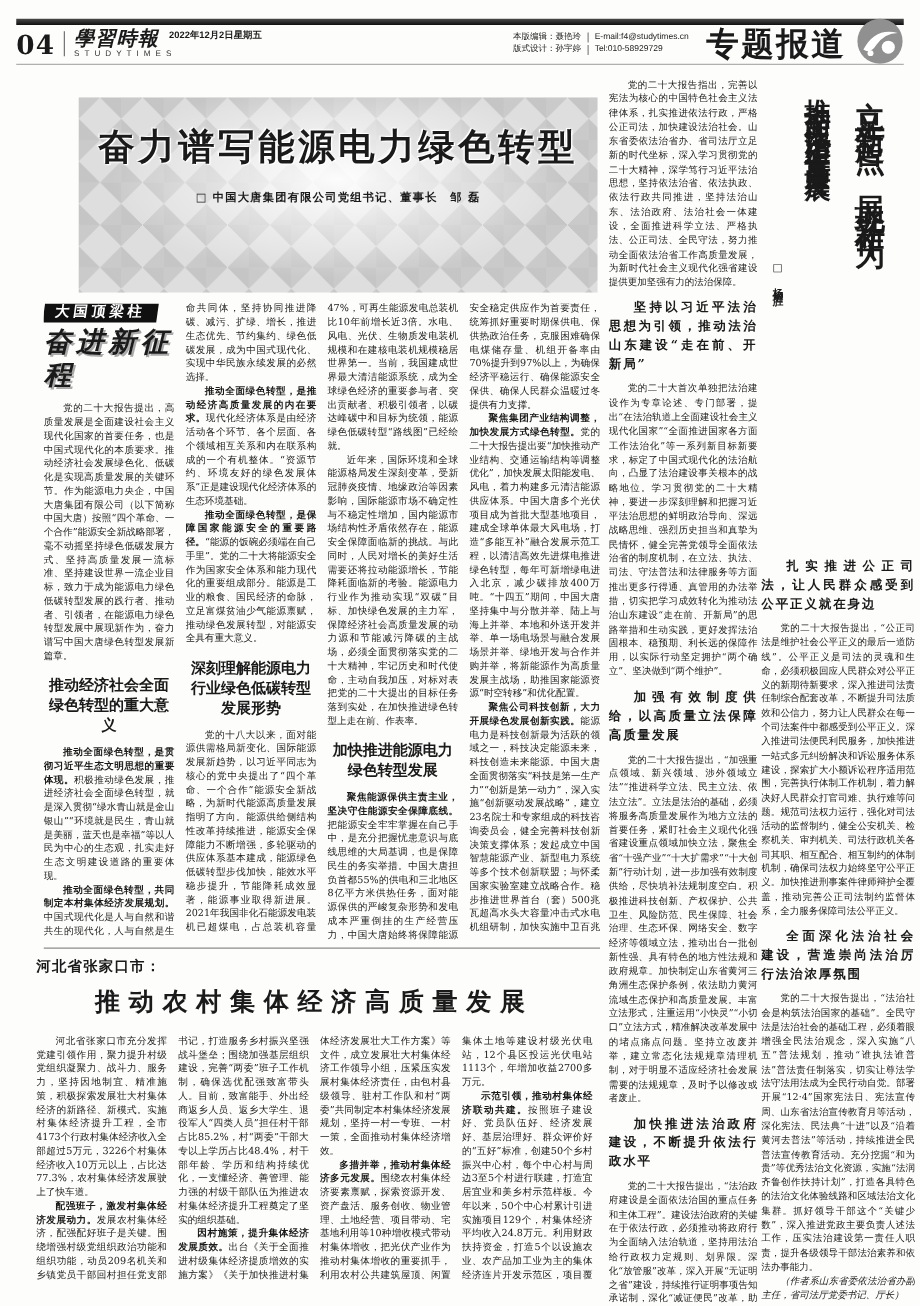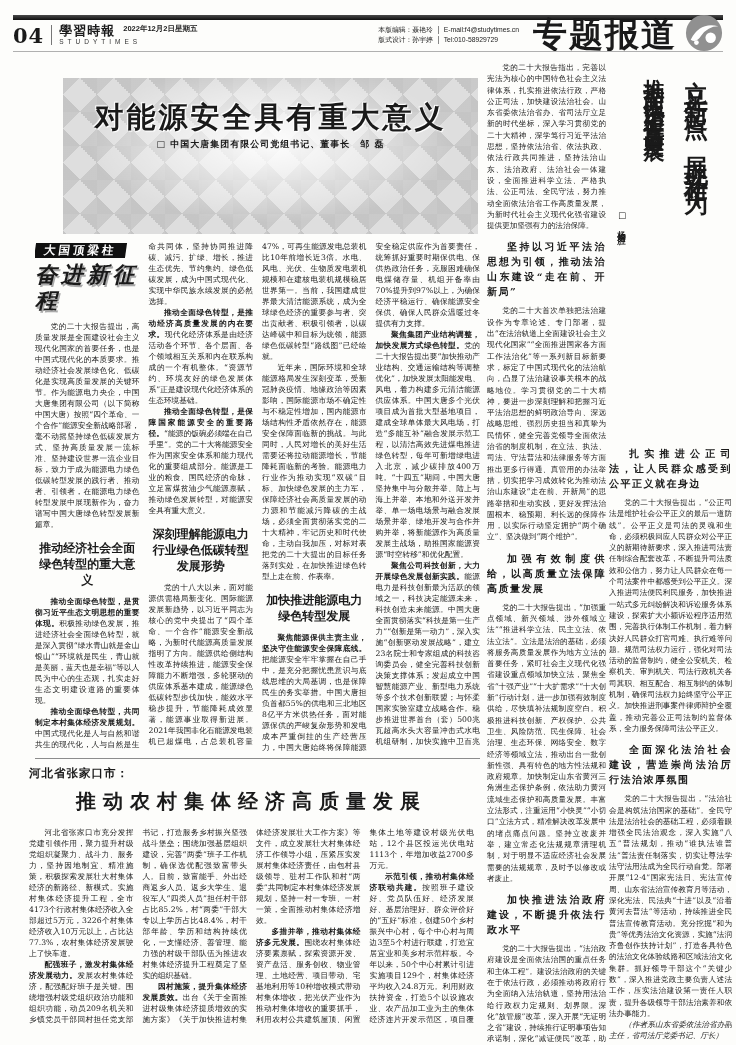--- a/index.html
+++ b/index.html
@@ -10,49 +10,49 @@
 
   
   .top-bar{position:absolute;left:13px;top:15px;width:710px;height:5px;
            background:linear-gradient(#4a4a4a,#101010);}
   .header-row{position:absolute;left:13px;top:22px;width:710px;height:26px;
               display:flex;align-items:center;}
   .page-num{font-size:21px;font-weight:bold;letter-spacing:1px;}
   .vdiv{width:1px;height:20px;background:#777;margin:0 7px;}
   .masthead-block{display:flex;flex-direction:column;line-height:1;}
   .masthead-top{display:flex;align-items:flex-start;}
-  .masthead-cn{font-size:13px;font-weight:900;letter-spacing:1px;}
+  .masthead-cn{font-size:16px;font-weight:900;font-style:italic;letter-spacing:1px;}
   .issue-date{font-size:7.5px;font-weight:bold;margin-left:8px;margin-top:1px;
               font-family:"Liberation Sans",sans-serif;}
   .masthead-en{font-size:6.5px;letter-spacing:4px;margin-top:2px;color:#333;
                font-family:"Liberation Sans",sans-serif;}
   .header-spacer{flex:1;}
   .credits{display:flex;flex-direction:column;gap:2px;font-size:6.8px;color:#222;
            font-family:"Liberation Sans",sans-serif;line-height:1.2;}
   .credit-row{display:flex;align-items:center;}
   .credit-sep{width:1px;height:8px;background:#888;margin:0 5px;}
   .section-title{font-family:Liberation Serif, serif;font-weight:900;
-                 font-size:34px;letter-spacing:2px;margin-left:14px;}
+                 font-size:26px;letter-spacing:2px;margin-left:14px;}
   .paper-logo{margin-left:8px;}
   .header-rule{position:absolute;left:13px;top:51px;width:710px;border-top:1px solid #b0b0b0;}
 
   
   .banner{position:absolute;left:63px;top:78px;width:415px;height:156px;
           background-color:#dedede;
           background-image:
             radial-gradient(ellipse at 50% 42%, rgba(255,255,255,.95), rgba(255,255,255,0) 62%),
             linear-gradient(45deg, rgba(110,110,110,.22) 25%, transparent 25%, transparent 75%, rgba(110,110,110,.22) 75%),
             linear-gradient(135deg, rgba(150,150,150,.28) 25%, transparent 25%, transparent 75%, rgba(150,150,150,.28) 75%);
           background-size:100% 100%, 34px 34px, 34px 34px;
           text-align:center;}
   .banner-t1{font-size:29px;font-weight:900;letter-spacing:3px;margin-top:20px;
              text-shadow:0 0 3px #fff,1px 1px 0 #fff,-1px -1px 0 #fff;}
   .banner-t2{font-size:29px;font-weight:900;letter-spacing:6px;margin-top:4px;
              text-shadow:0 0 3px #fff,1px 1px 0 #fff,-1px -1px 0 #fff;}
-  .banner-byline{font-size:9px;font-weight:bold;letter-spacing:1px;}
+  .banner-byline{font-size:9px;font-weight:bold;margin-top:14px;letter-spacing:1px;}
 
   .cols{column-fill:auto;text-align:justify;}
   .cols p{margin:0;text-indent:2em;}
   .main-body{position:absolute;left:35px;top:241px;width:445px;height:514px;
              column-count:4;column-gap:9px;overflow:hidden;
              font-size:7.7px;line-height:11px;}
   .mh{font-family:"Liberation Sans",sans-serif;font-weight:bold;font-size:12px;
       line-height:16px;text-align:center;margin:10px 2px 8px;break-inside:avoid;
       text-indent:0;}
   .note{font-style:italic;}
@@ -126,21 +126,21 @@
         <circle cx="20" cy="20" r="19" fill="#909090"></circle>
         <path d="M6 27 Q16 8 35 13 Q24 13 17 23 Q12 31 6 27 Z" fill="#fff"></path>
         <circle cx="27" cy="25" r="5.5" fill="#fff"></circle>
         <circle cx="12" cy="30" r="2.5" fill="#fff"></circle>
       </svg>
     </span>
   </div>
   <div class="header-rule"></div>
 
   <div class="banner">
-    <div class="banner-t1">对能源安全具有重大意义</div>
+    <div class="banner-t1">奋力谱写能源电力绿色转型</div>
     <div class="banner-byline">□ 中国大唐集团有限公司党组书记、董事长　邹 磊</div>
   </div>
 
   <div class="main-body cols">
     <div class="dgz">
       <div class="dgz-band">大国顶梁柱</div>
       <div class="dgz-script">奋进新征程</div>
     </div>
   <p class="p">党的二十大报告提出，高质量发展是全面建设社会主义现代化国家的首要任务，也是中国式现代化的本质要求。推动经济社会发展绿色化、低碳化是实现高质量发展的关键环节。作为能源电力央企，中国大唐集团有限公司（以下简称中国大唐）按照“四个革命、一个合作”能源安全新战略部署，毫不动摇坚持绿色低碳发展方式、坚持高质量发展一流标准、坚持建设世界一流企业目标，致力于成为能源电力绿色低碳转型发展的践行者、推动者、引领者，在能源电力绿色转型发展中展现新作为，奋力谱写中国大唐绿色转型发展新篇章。</p>
       <div class="mh">推动经济社会全面绿色转型的重大意义</div>

